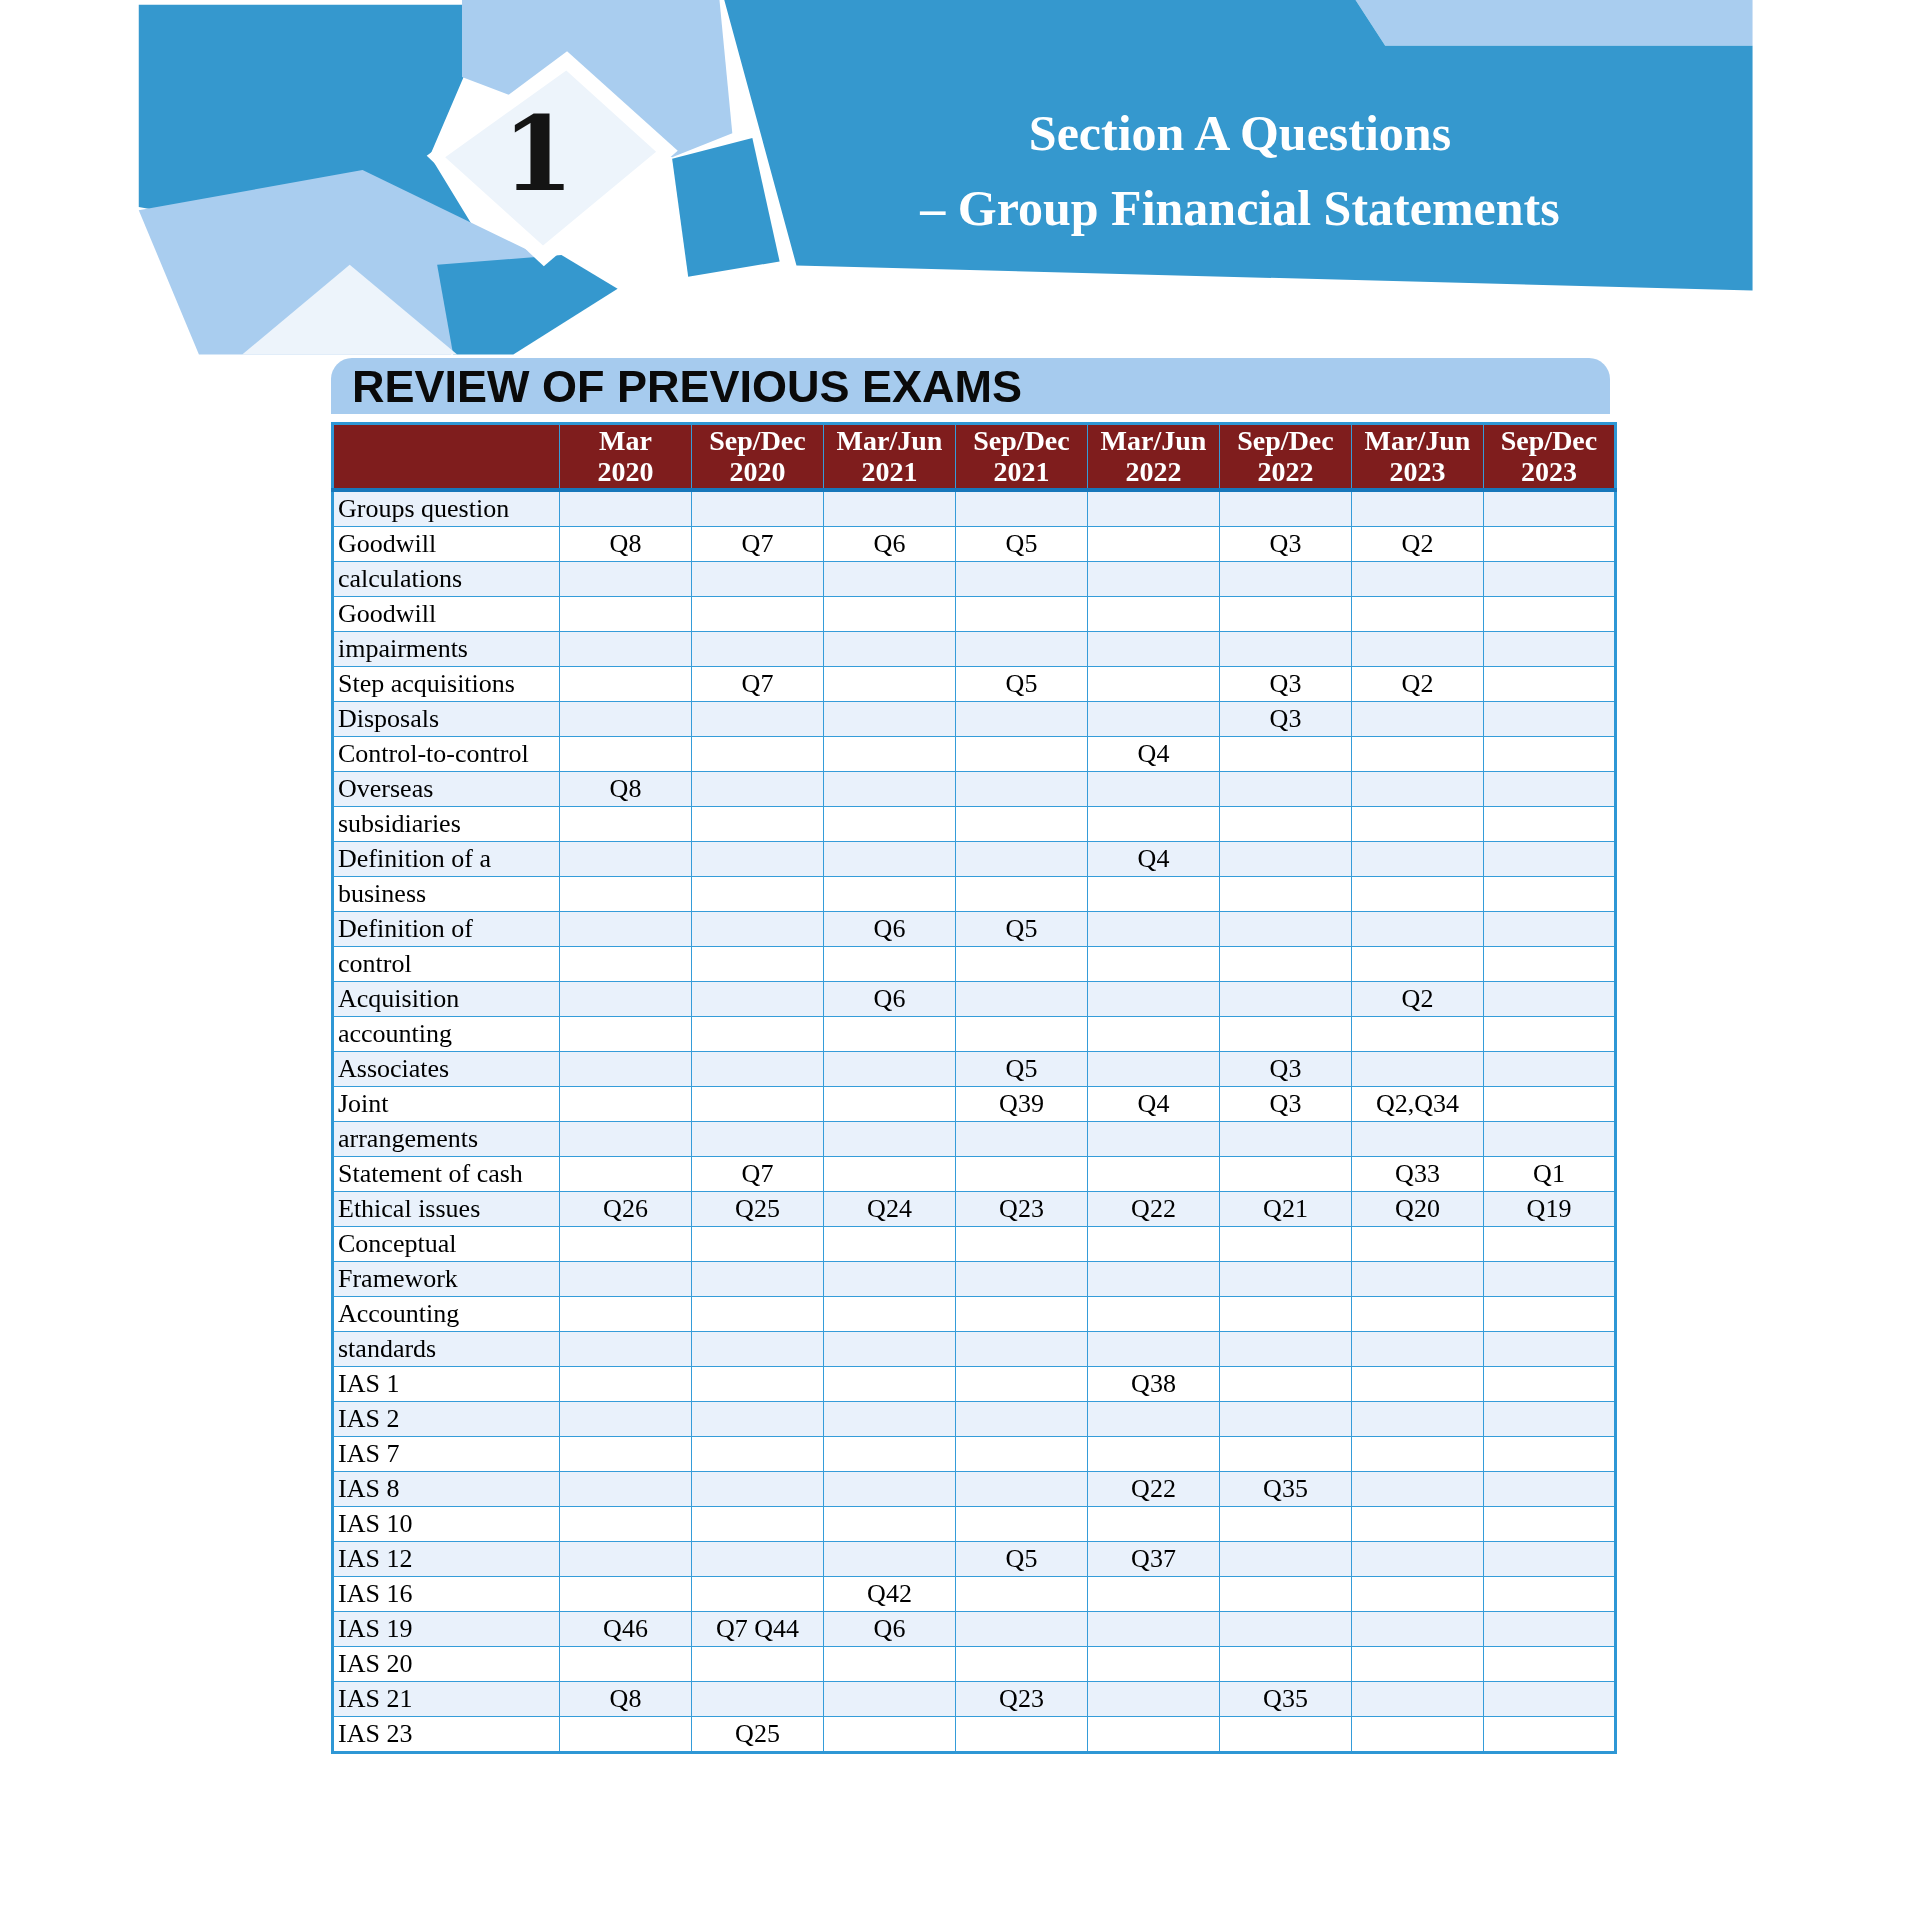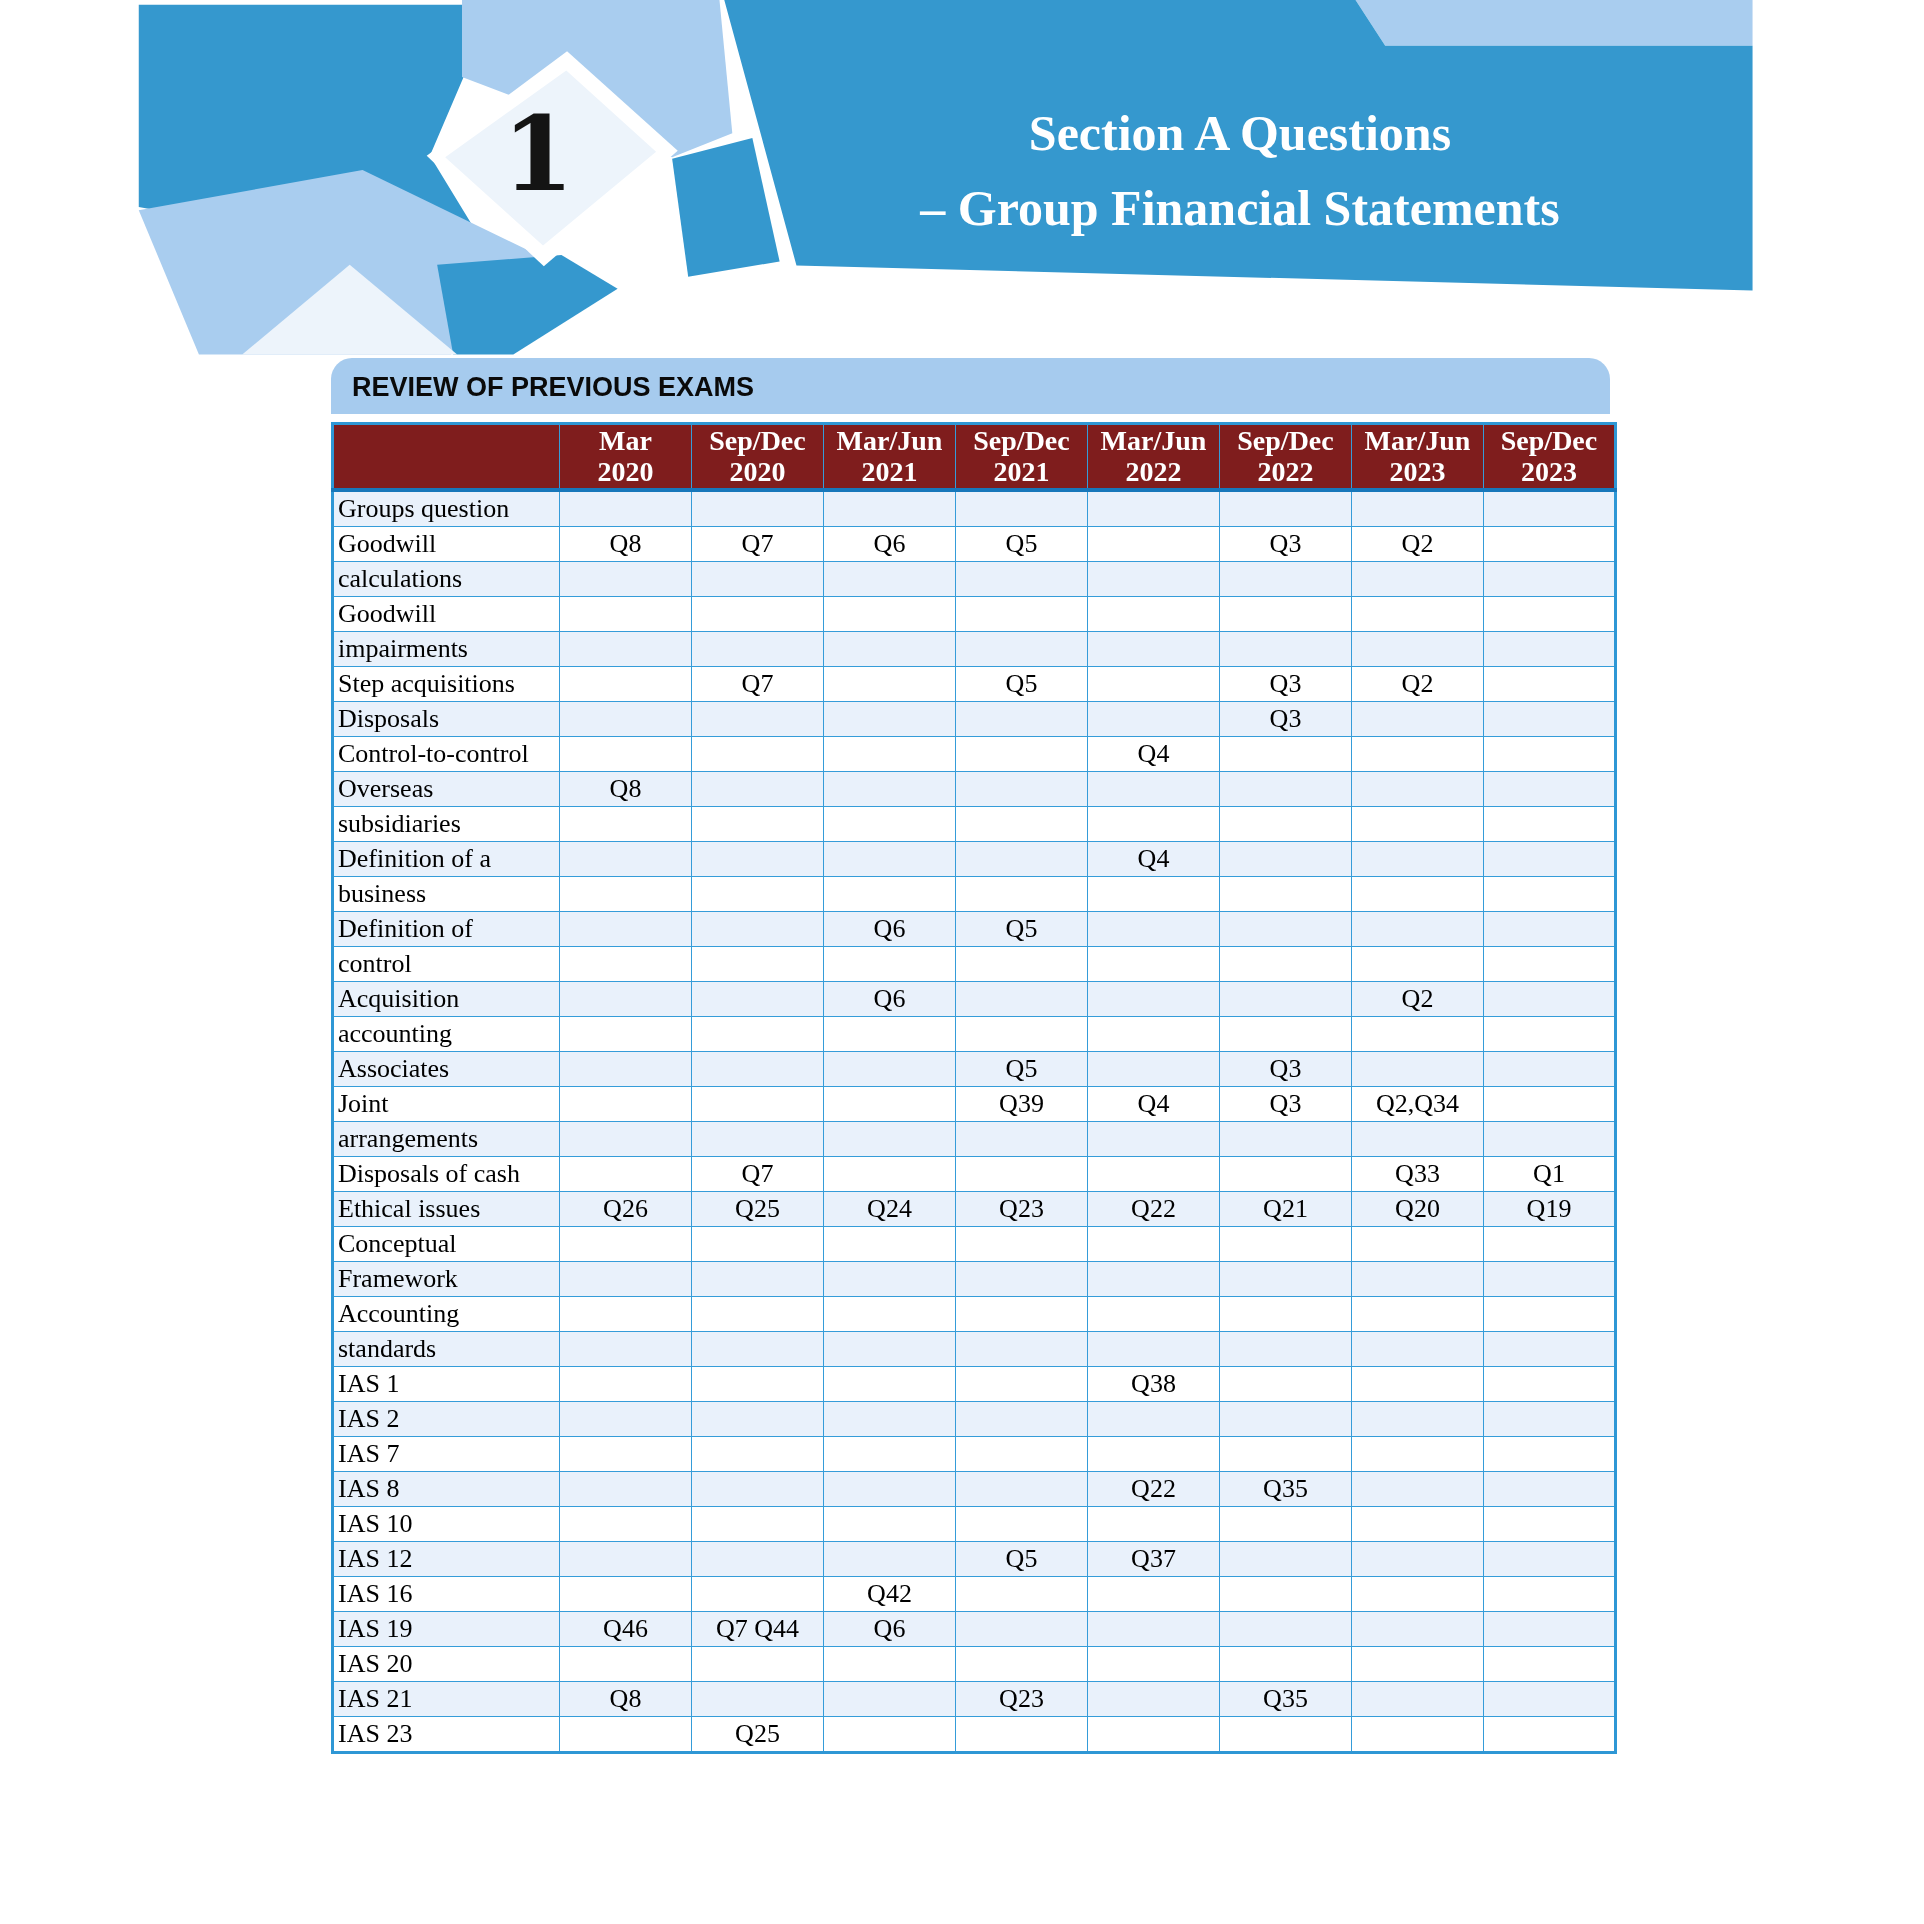--- a/index.html
+++ b/index.html
@@ -18,21 +18,21 @@
   
   #banner-title{left:726px;top:96px;width:1028px;text-align:center;
     font-family:"Liberation Serif", serif;font-weight:bold;font-size:50px;
     line-height:75px;color:#ffffff;}
 
   
   #review-bar{left:331px;top:358px;width:1279px;height:56px;
     background:#A6CBEE;border-radius:21px 21px 0 0;}
   #review-bar span{display:block;padding-left:21px;line-height:58px;
     font-family:"Liberation Sans", sans-serif;font-weight:bold;
-    font-size:27px;color:#0a0a0a;letter-spacing:0px;}
+    font-size:45px;color:#0a0a0a;letter-spacing:0px;}
 
   
   #exam-table{left:331px;top:422px;}
   table{border-collapse:collapse;table-layout:fixed;width:1279px;
         background:#ffffff;}
   table, td, th{border:1.6px solid #359CD9;}
   table{border:3.2px solid #2E97D5;}
   thead th{background:#7f1d1d;height:63px;border-bottom:4.8px solid #1777BA;
     color:#ffffff;font-family:"Liberation Serif", serif;font-weight:bold;
     font-size:28px;line-height:30.5px;text-align:center;vertical-align:middle;
@@ -336,21 +336,21 @@
           <td class="val"></td>
           <td class="val"></td>
           <td class="val"></td>
           <td class="val"></td>
           <td class="val"></td>
           <td class="val"></td>
           <td class="val"></td>
           <td class="val"></td>
         </tr>
         <tr>
-          <td class="topic">Disposals of cash</td>
+          <td class="topic">Statement of cash</td>
           <td class="val"></td>
           <td class="val">Q7</td>
           <td class="val"></td>
           <td class="val"></td>
           <td class="val"></td>
           <td class="val"></td>
           <td class="val">Q33</td>
           <td class="val">Q1</td>
         </tr>
         <tr>

